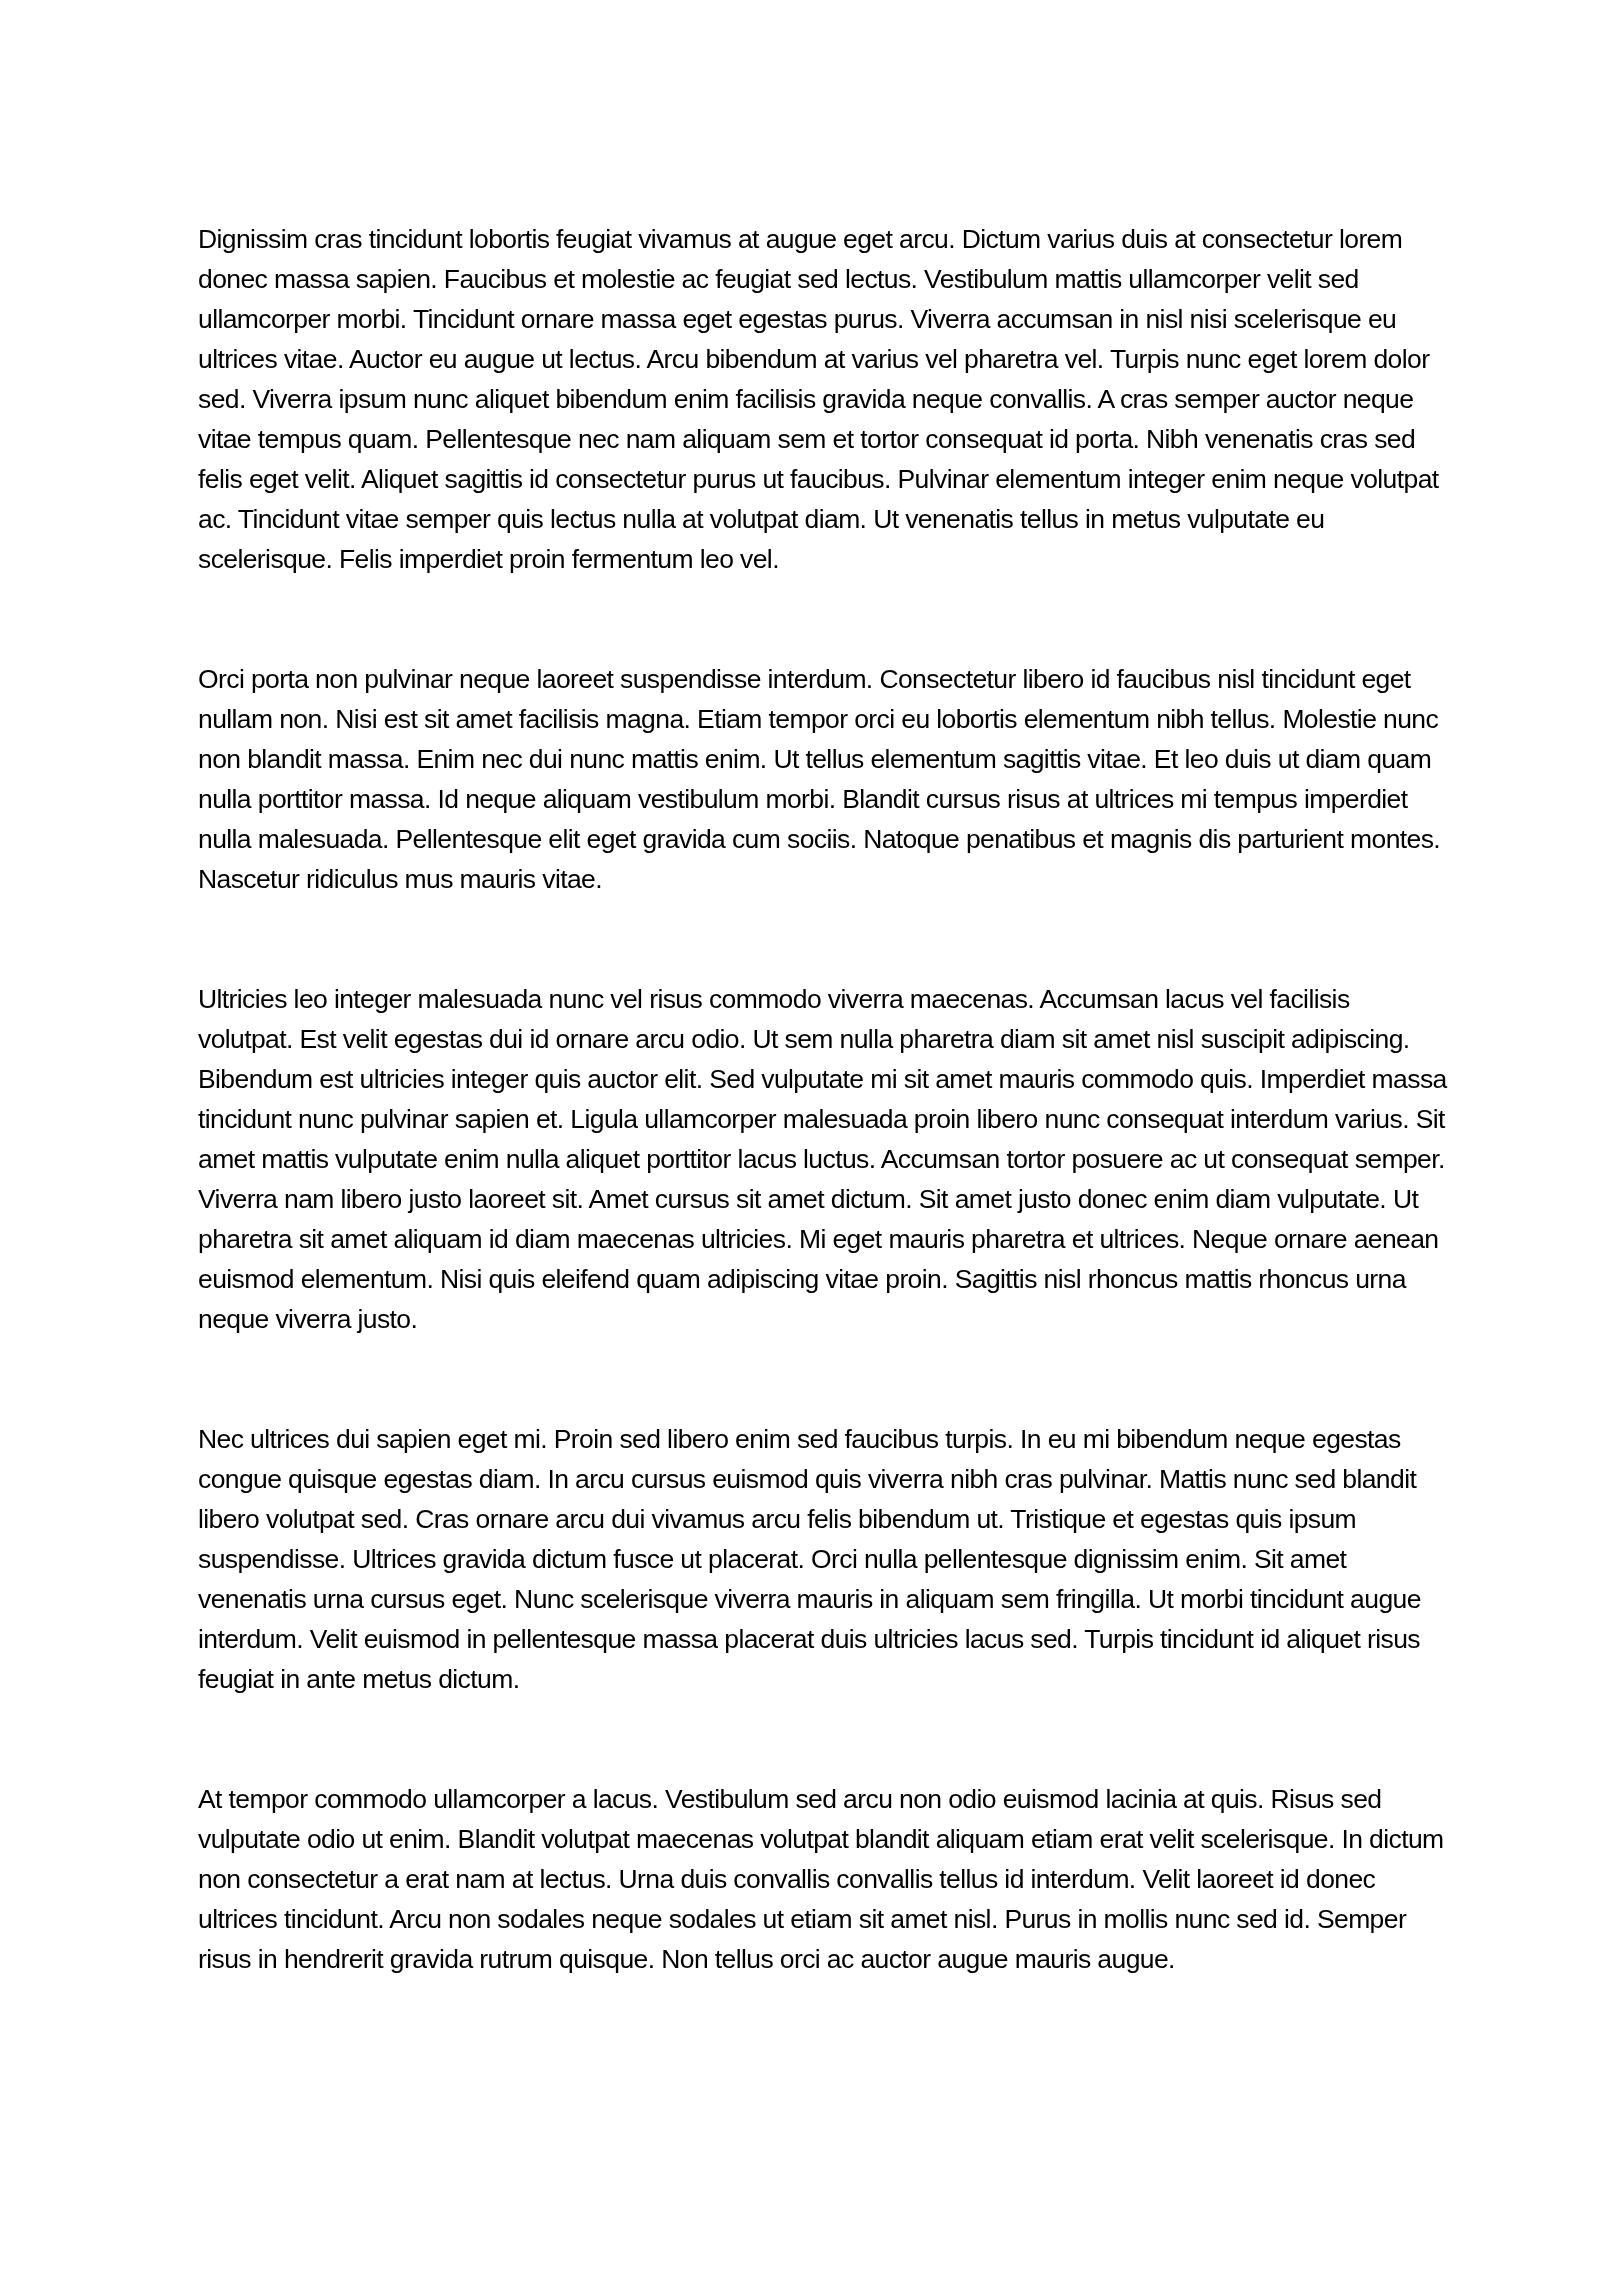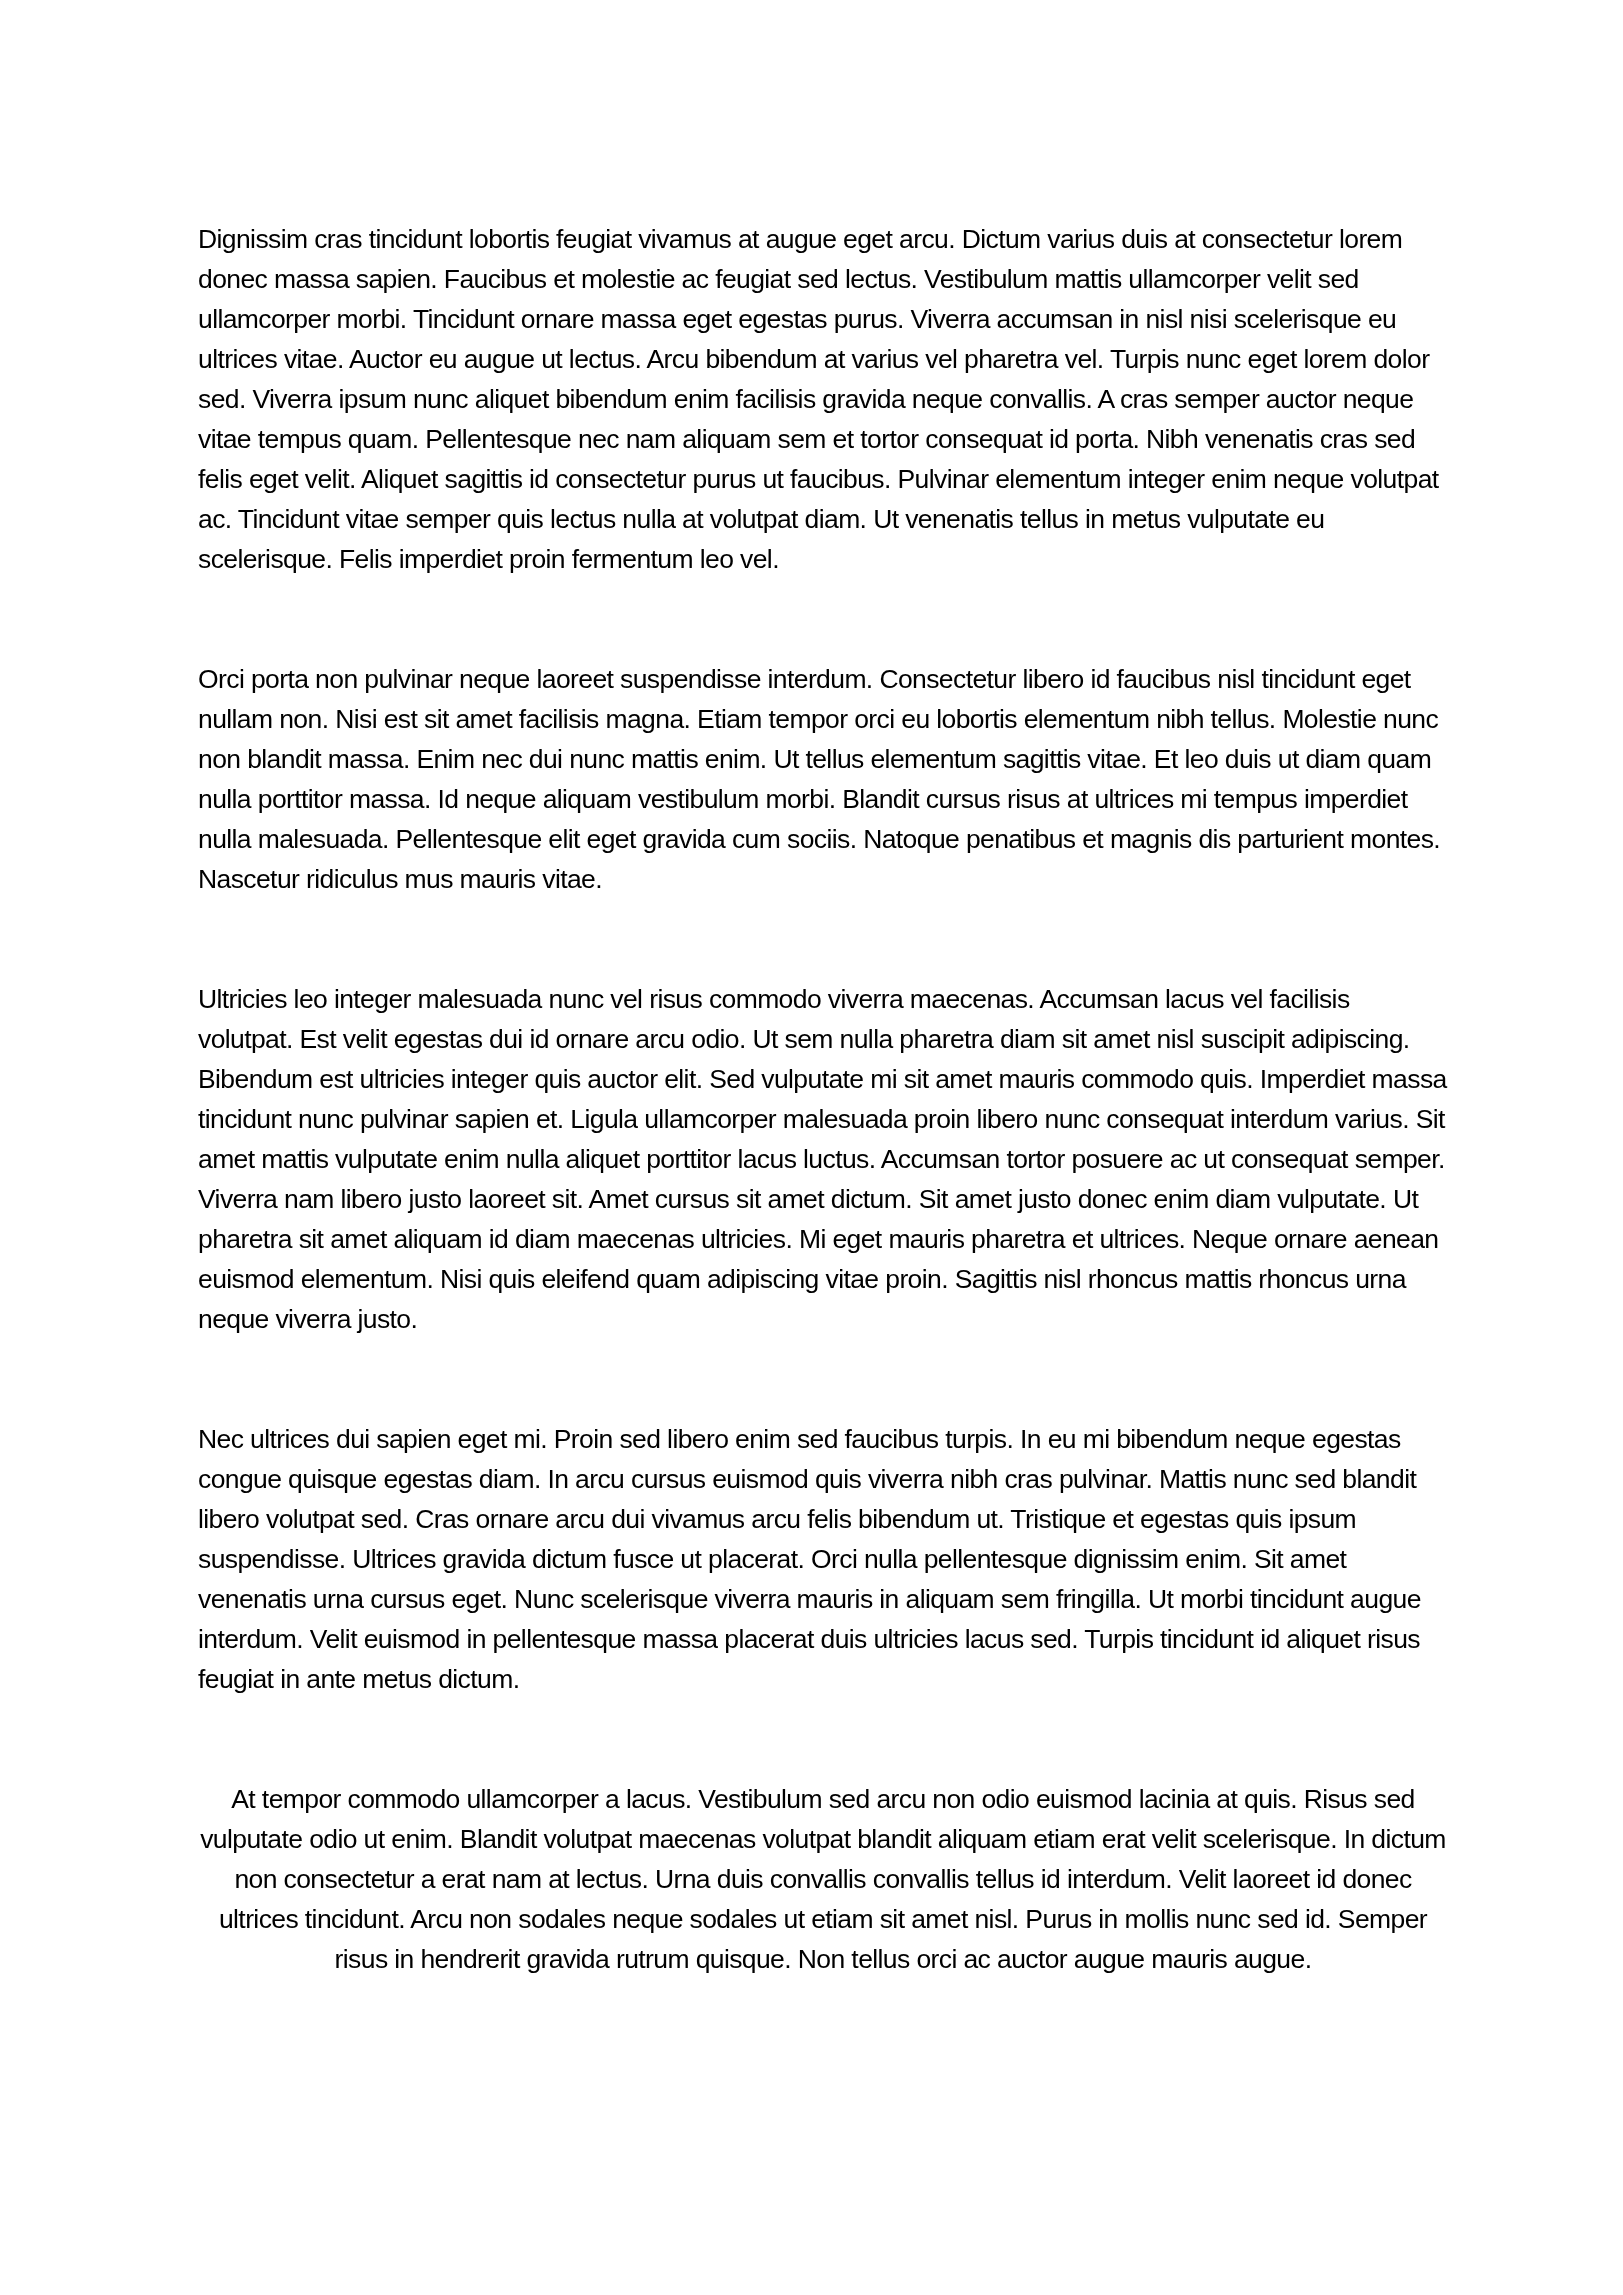--- a/index.html
+++ b/index.html
@@ -30,21 +30,21 @@
       font-size: 26.5px;
       line-height: 40px;
       color: #000000;
       letter-spacing: -0.6px;
       word-spacing: 0px;
     }
     .para {
       margin: 0 0 80px 0;
       padding: 0;
     }
-    .para:last-child { margin-bottom: 0; text-align: center; }
+    .para:last-child { margin-bottom: 0; }
   </style>
 </head>
 <body>
 
 <div class="page">
   <div class="body-text">
     <p class="para">Dignissim cras tincidunt lobortis feugiat vivamus at augue eget arcu. Dictum varius duis at consectetur lorem donec massa sapien. Faucibus et molestie ac feugiat sed lectus. Vestibulum mattis ullamcorper velit sed ullamcorper morbi. Tincidunt ornare massa eget egestas purus. Viverra accumsan in nisl nisi scelerisque eu ultrices vitae. Auctor eu augue ut lectus. Arcu bibendum at varius vel pharetra vel. Turpis nunc eget lorem dolor sed. Viverra ipsum nunc aliquet bibendum enim facilisis gravida neque convallis. A cras semper auctor neque vitae tempus quam. Pellentesque nec nam aliquam sem et tortor consequat id porta. Nibh venenatis cras sed felis eget velit. Aliquet sagittis id consectetur purus ut faucibus. Pulvinar elementum integer enim neque volutpat ac. Tincidunt vitae semper quis lectus nulla at volutpat diam. Ut venenatis tellus in metus vulputate eu scelerisque. Felis imperdiet proin fermentum leo vel.</p>
     <p class="para">Orci porta non pulvinar neque laoreet suspendisse interdum. Consectetur libero id faucibus nisl tincidunt eget nullam non. Nisi est sit amet facilisis magna. Etiam tempor orci eu lobortis elementum nibh tellus. Molestie nunc non blandit massa. Enim nec dui nunc mattis enim. Ut tellus elementum sagittis vitae. Et leo duis ut diam quam nulla porttitor massa. Id neque aliquam vestibulum morbi. Blandit cursus risus at ultrices mi tempus imperdiet nulla malesuada. Pellentesque elit eget gravida cum sociis. Natoque penatibus et magnis dis parturient montes. Nascetur ridiculus mus mauris vitae.</p>
     <p class="para">Ultricies leo integer malesuada nunc vel risus commodo viverra maecenas. Accumsan lacus vel facilisis volutpat. Est velit egestas dui id ornare arcu odio. Ut sem nulla pharetra diam sit amet nisl suscipit adipiscing. Bibendum est ultricies integer quis auctor elit. Sed vulputate mi sit amet mauris commodo quis. Imperdiet massa tincidunt nunc pulvinar sapien et. Ligula ullamcorper malesuada proin libero nunc consequat interdum varius. Sit amet mattis vulputate enim nulla aliquet porttitor lacus luctus. Accumsan tortor posuere ac ut consequat semper. Viverra nam libero justo laoreet sit. Amet cursus sit amet dictum. Sit amet justo donec enim diam vulputate. Ut pharetra sit amet aliquam id diam maecenas ultricies. Mi eget mauris pharetra et ultrices. Neque ornare aenean euismod elementum. Nisi quis eleifend quam adipiscing vitae proin. Sagittis nisl rhoncus mattis rhoncus urna neque viverra justo.</p>
     <p class="para">Nec ultrices dui sapien eget mi. Proin sed libero enim sed faucibus turpis. In eu mi bibendum neque egestas congue quisque egestas diam. In arcu cursus euismod quis viverra nibh cras pulvinar. Mattis nunc sed blandit libero volutpat sed. Cras ornare arcu dui vivamus arcu felis bibendum ut. Tristique et egestas quis ipsum suspendisse. Ultrices gravida dictum fusce ut placerat. Orci nulla pellentesque dignissim enim. Sit amet venenatis urna cursus eget. Nunc scelerisque viverra mauris in aliquam sem fringilla. Ut morbi tincidunt augue interdum. Velit euismod in pellentesque massa placerat duis ultricies lacus sed. Turpis tincidunt id aliquet risus feugiat in ante metus dictum.</p>

